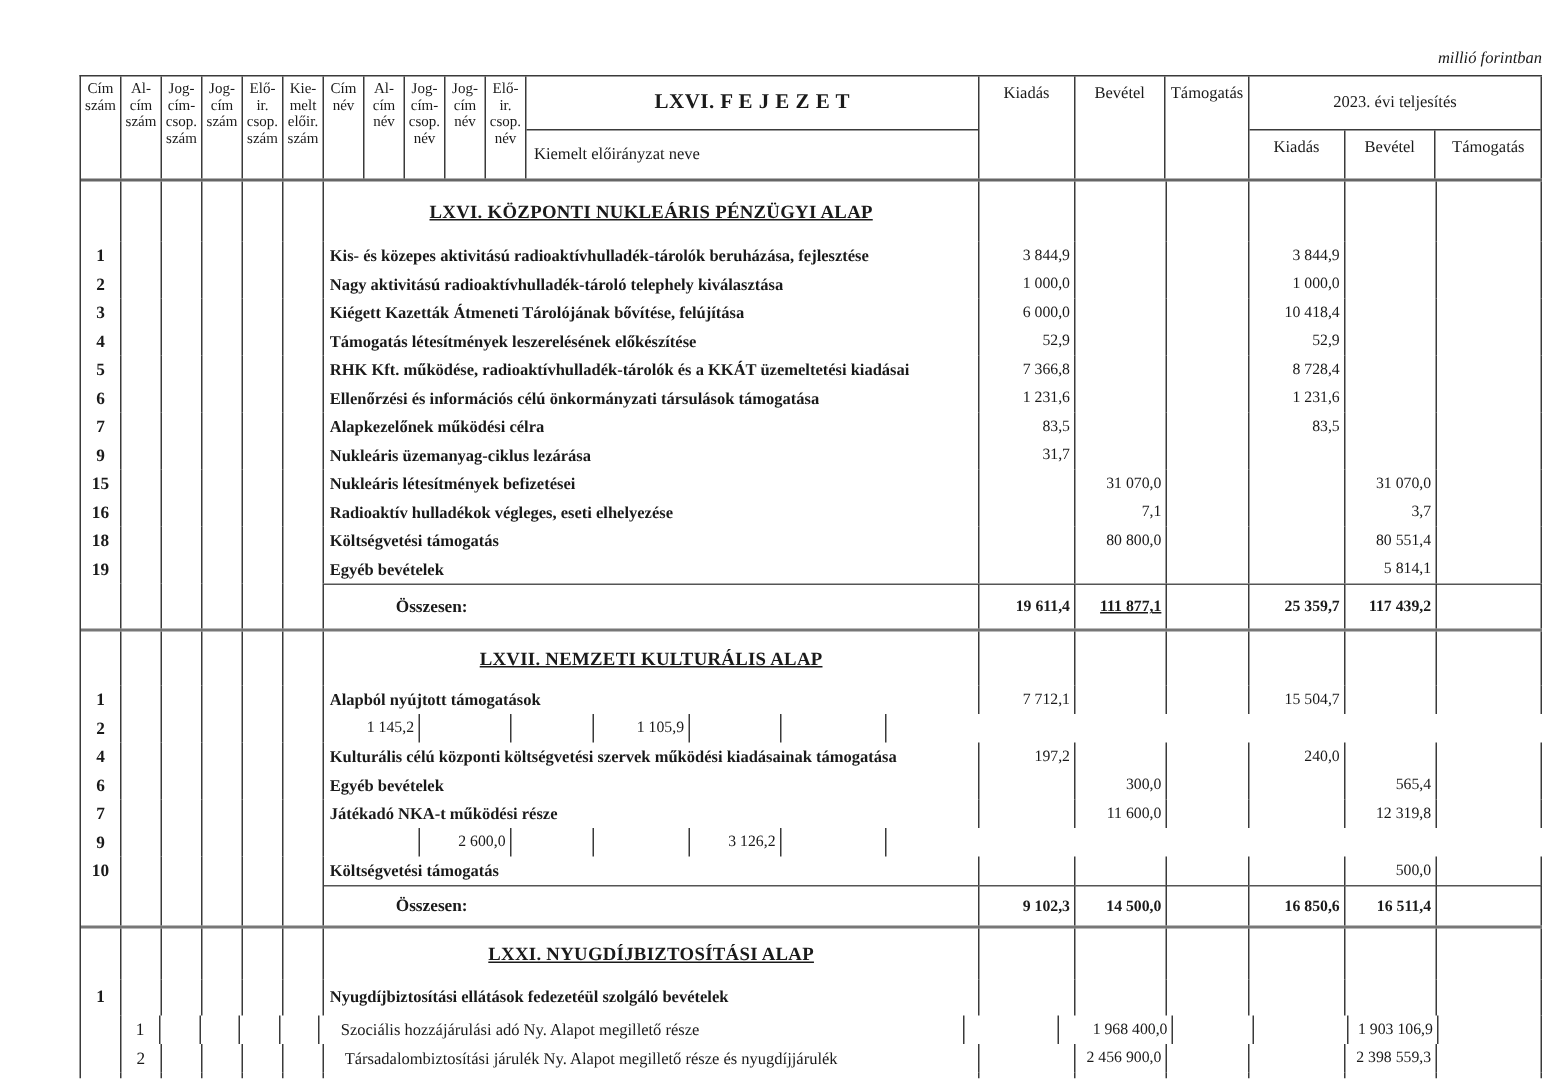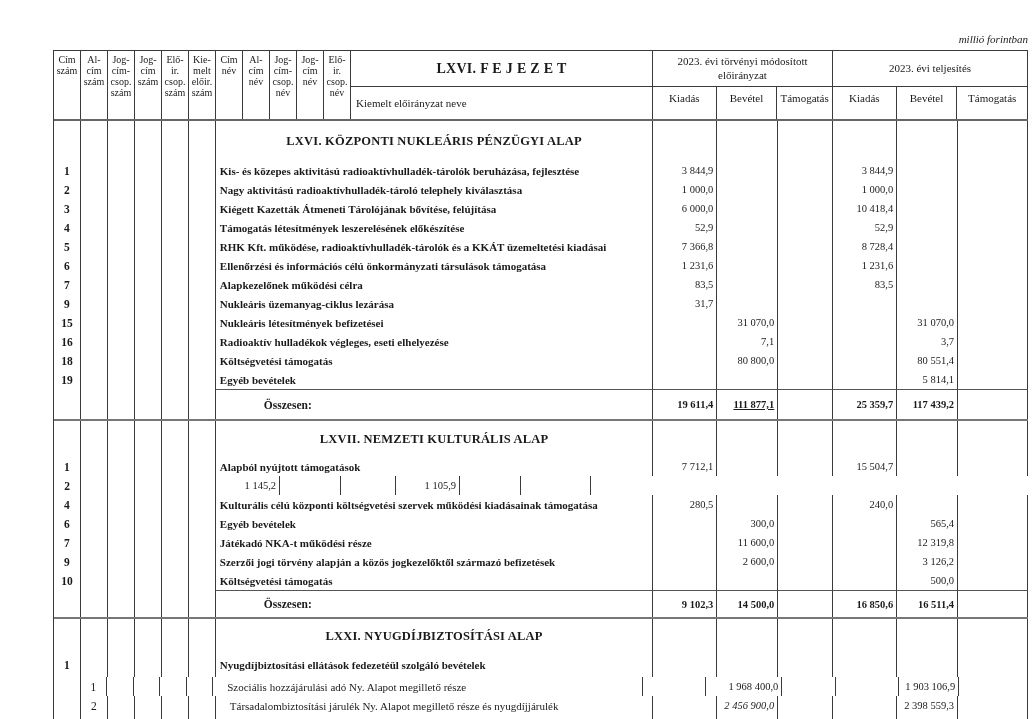--- a/index.html
+++ b/index.html
@@ -28,21 +28,21 @@
   .row{display:flex;}
   .cell{overflow:hidden;}
   .n{width:27px;border-right:1px solid #3a3a3a;text-align:center;font-size:11.5px;
      display:flex;align-items:center;justify-content:center;}
   .lbl{width:438px;border-right:1px solid #3a3a3a;font-size:11px;display:flex;align-items:center;
        padding-left:4px;white-space:nowrap;}
   .v{border-right:1px solid #3a3a3a;font-size:10.5px;display:flex;align-items:center;
      justify-content:flex-end;padding-right:3px;white-space:nowrap;}
   .b{font-weight:700;}
   .ind{padding-left:14px;}
-  .head-title{justify-content:center;font-weight:700;font-size:12.5px;padding-left:0;letter-spacing:.2px;}
+  .head-title{justify-content:center;font-weight:700;font-size:12.5px;padding-left:0;letter-spacing:.2px;text-decoration:underline;}
   .totals-row .lbl,.totals-row .v{border-top:1px solid #555;}
   .totals-row .lbl{padding-left:48px;font-weight:700;font-size:11.5px;}
   .totals-row .v{font-weight:700;}
 </style>
 </head>
 <body>
 
 <div class="page">
   <div class="note">millió forintban</div>
   <div class="tbl">
@@ -84,21 +84,20 @@
 ir.
 csop.
 név</div>
         </div>
       <div class="hlabelcol">
         <div class="hchapter">LXVI. F E J E Z E T</div>
         <div class="hkiemelt">Kiemelt előirányzat neve</div>
       </div>
       <div style="display:flex" id="hdr-groups">
           <div class="hgroup" style="width: 180px;">
-            <div class="hgrouplabel">2023. évi törvényi módosított előirányzat</div>
             <div class="hsubrow">
               <div class="hsub mid" style="width: 64px;">Kiadás</div>
               <div class="hsub mid" style="width: 61px;">Bevétel</div>
               <div class="hsub" style="width: 55px;">Támogatás</div>
             </div>
           </div>
           <div class="hgroup" style="width: 195px;">
             <div class="hgrouplabel">2023. évi teljesítés</div>
             <div class="hsubrow">
               <div class="hsub mid" style="width: 64px;">Kiadás</div>
@@ -367,21 +366,21 @@
             <div class="v cell" style="width: 70px;"></div>
           </div>
           <div class="row" style="height: 19px;">
             <div class="n cell b">4</div>
             <div class="n cell b"></div>
             <div class="n cell b"></div>
             <div class="n cell b"></div>
             <div class="n cell b"></div>
             <div class="n cell b"></div>
             <div class="lbl cell b">Kulturális célú központi költségvetési szervek működési kiadásainak támogatása</div>
-            <div class="v cell" style="width: 64px;">280,5</div>
+            <div class="v cell" style="width: 64px;">197,2</div>
             <div class="v cell" style="width: 61px;"></div>
             <div class="v cell" style="width: 55px;"></div>
             <div class="v cell" style="width: 64px;">240,0</div>
             <div class="v cell" style="width: 61px;"></div>
             <div class="v cell" style="width: 70px;"></div>
           </div>
           <div class="row" style="height: 19px;">
             <div class="n cell b">6</div>
             <div class="n cell b"></div>
             <div class="n cell b"></div>
@@ -411,21 +410,20 @@
             <div class="v cell" style="width: 61px;">12 319,8</div>
             <div class="v cell" style="width: 70px;"></div>
           </div>
           <div class="row" style="height: 19px;">
             <div class="n cell b">9</div>
             <div class="n cell b"></div>
             <div class="n cell b"></div>
             <div class="n cell b"></div>
             <div class="n cell b"></div>
             <div class="n cell b"></div>
-            <div class="lbl cell b">Szerzői jogi törvény alapján a közös jogkezelőktől származó befizetések</div>
             <div class="v cell" style="width: 64px;"></div>
             <div class="v cell" style="width: 61px;">2 600,0</div>
             <div class="v cell" style="width: 55px;"></div>
             <div class="v cell" style="width: 64px;"></div>
             <div class="v cell" style="width: 61px;">3 126,2</div>
             <div class="v cell" style="width: 70px;"></div>
           </div>
           <div class="row" style="height: 19px;">
             <div class="n cell b">10</div>
             <div class="n cell b"></div>
@@ -505,21 +503,21 @@
           </div>
           <div class="row" style="height: 19px;">
             <div class="n cell"></div>
             <div class="n cell">2</div>
             <div class="n cell"></div>
             <div class="n cell"></div>
             <div class="n cell"></div>
             <div class="n cell"></div>
             <div class="lbl cell ind">Társadalombiztosítási járulék Ny. Alapot megillető része és nyugdíjjárulék</div>
             <div class="v cell" style="width: 64px;"></div>
-            <div class="v cell" style="width: 61px; font-style: italic;">2 456 900,0</div>
+            <div class="v cell" style="width: 61px;">2 456 900,0</div>
             <div class="v cell" style="width: 55px;"></div>
             <div class="v cell" style="width: 64px;"></div>
             <div class="v cell" style="width: 61px;">2 398 559,3</div>
             <div class="v cell" style="width: 70px;"></div>
           </div>
           <div class="row" style="height: 40px;">
             <div class="n cell"></div>
             <div class="n cell"></div>
             <div class="n cell"></div>
             <div class="n cell"></div>

